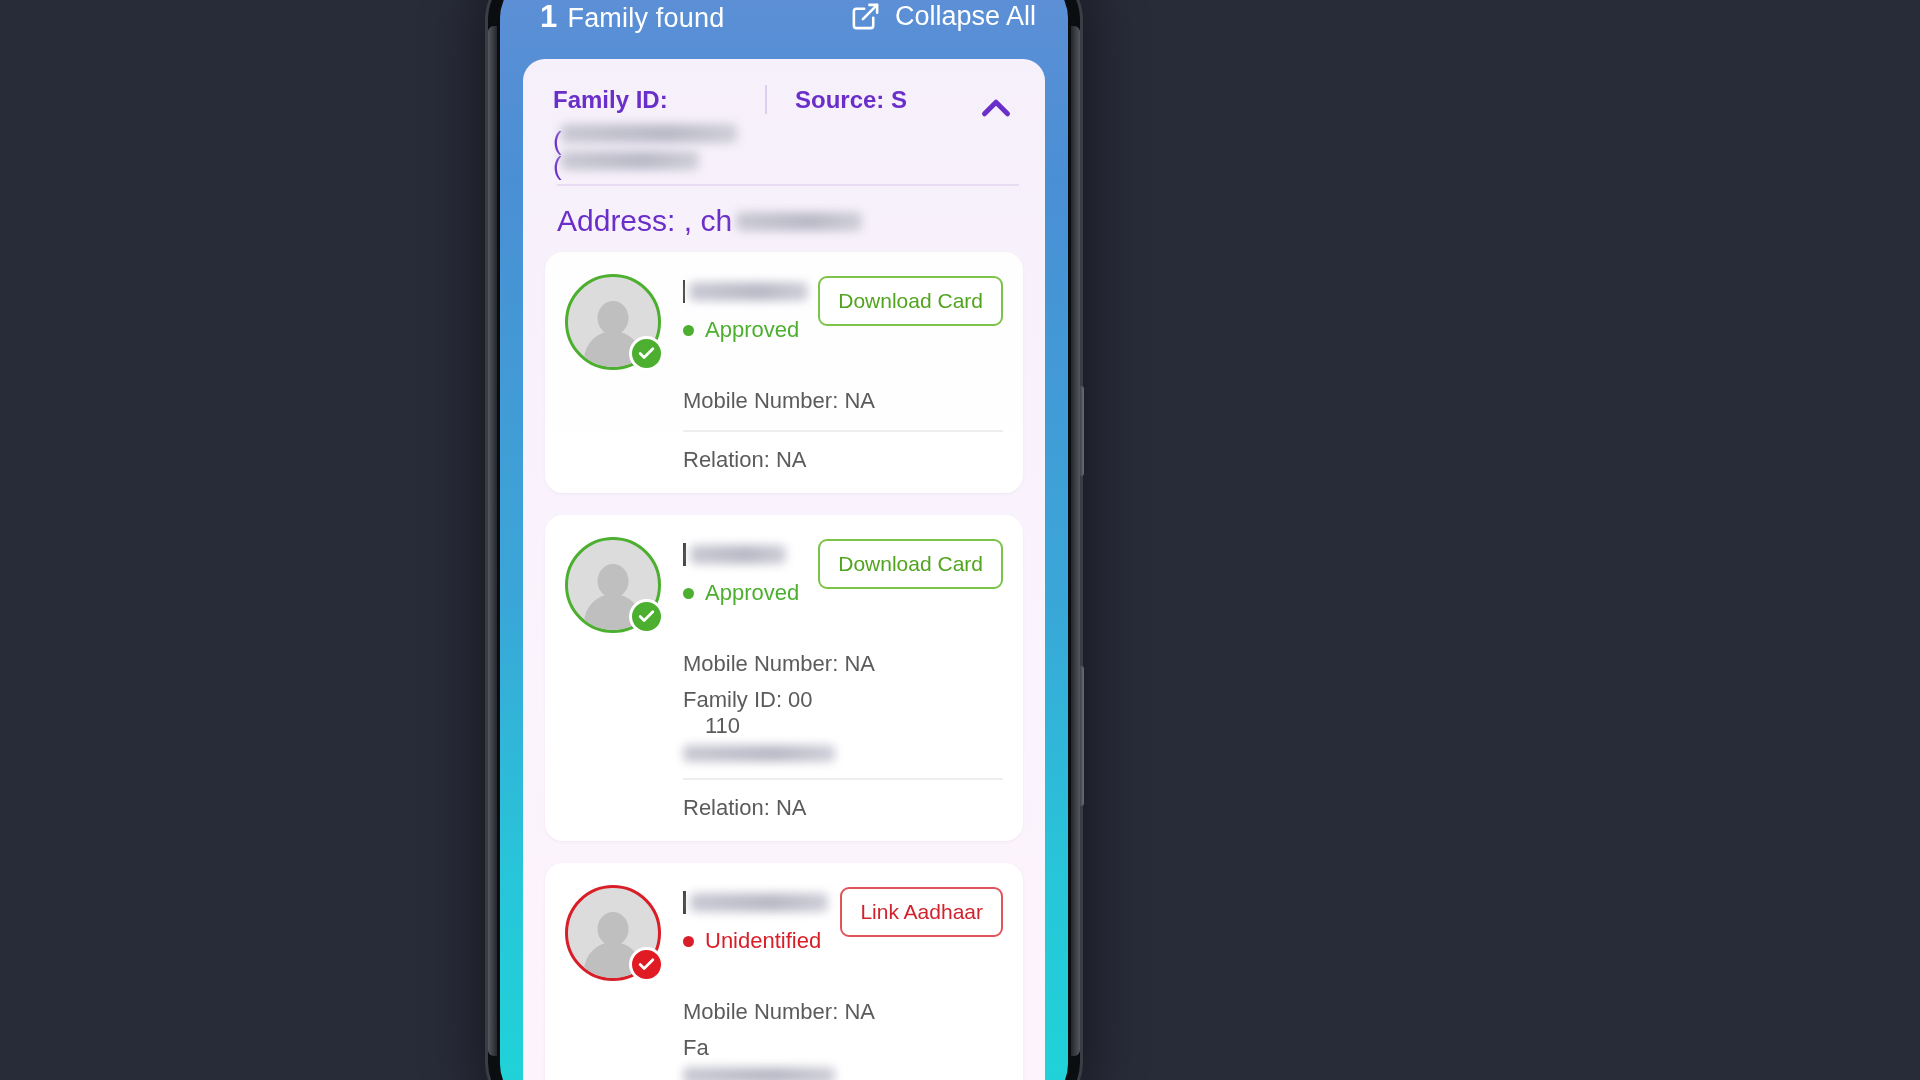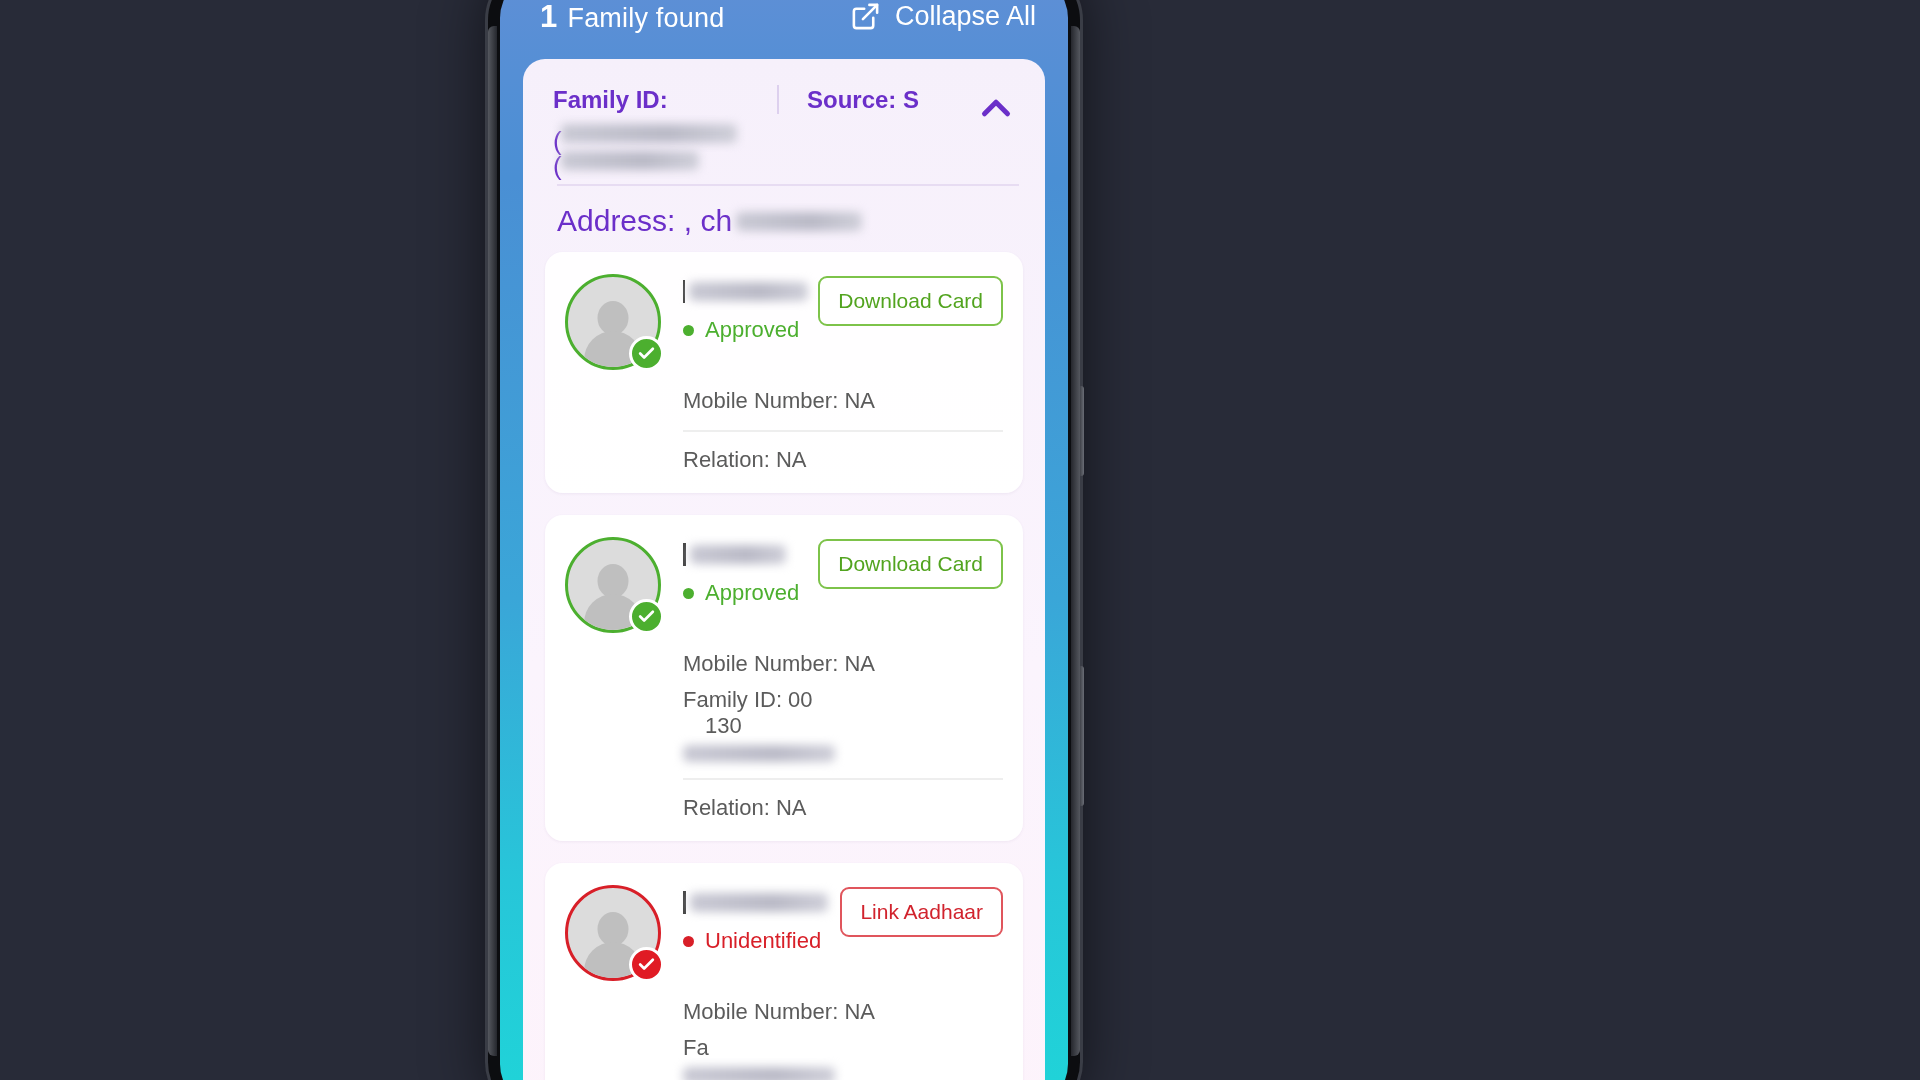--- a/index.html
+++ b/index.html
@@ -114,21 +114,21 @@
   }
   .blur-bar{
     display:block; border-radius:5px;
     background:linear-gradient(90deg,#c9c9d4,#b9b9c6 60%,#cfcfd9);
     filter:blur(5px);
   }
   #family-id-value-1{ width:176px; height:19px; margin:10px 0 0 8px; }
   #family-id-value-2{ width:138px; height:19px; margin:8px 0 0 8px; }
   #source-block{
     border-left:2px solid #ddd0ee;
-    padding-left:28px; margin-left:12px; flex:1;
+    padding-left:28px; flex:1;
   }
   #collapse-toggle-icon{
     margin-left:auto; width:46px; height:46px; cursor:pointer;
     flex:0 0 auto;
   }
   #family-divider{
     height:2px; background:#e7dcf2; margin:14px 26px 0 34px;
   }
   #address-row{
     display:flex; align-items:center;
@@ -332,21 +332,21 @@
               </div>
               <div class="member-status">
                 <span class="status-dot"></span>
                 <span>Approved</span>
               </div>
             </div>
             <div class="member-action"><button class="action-button">Download Card</button></div>
           </div>
           <div class="member-meta-row">
             <span class="meta-mobile">Mobile Number: NA</span>
-            <span class="meta-family">Family ID: 00<br><span style="padding-left:22px;">130</span><span class="blur-bar meta-family-blur-1"></span></span>
+            <span class="meta-family">Family ID: 00<br><span style="padding-left:22px;">110</span><span class="blur-bar meta-family-blur-1"></span></span>
           </div>
           <div class="member-divider"></div>
           <div class="meta-relation">Relation: NA</div>
         </div>
         <div class="member-card">
           <div class="member-top">
             <div class="avatar-wrap">
               <div class="avatar-circle status-red">
                 <div class="avatar-silhouette">
                   <div class="head"></div>

